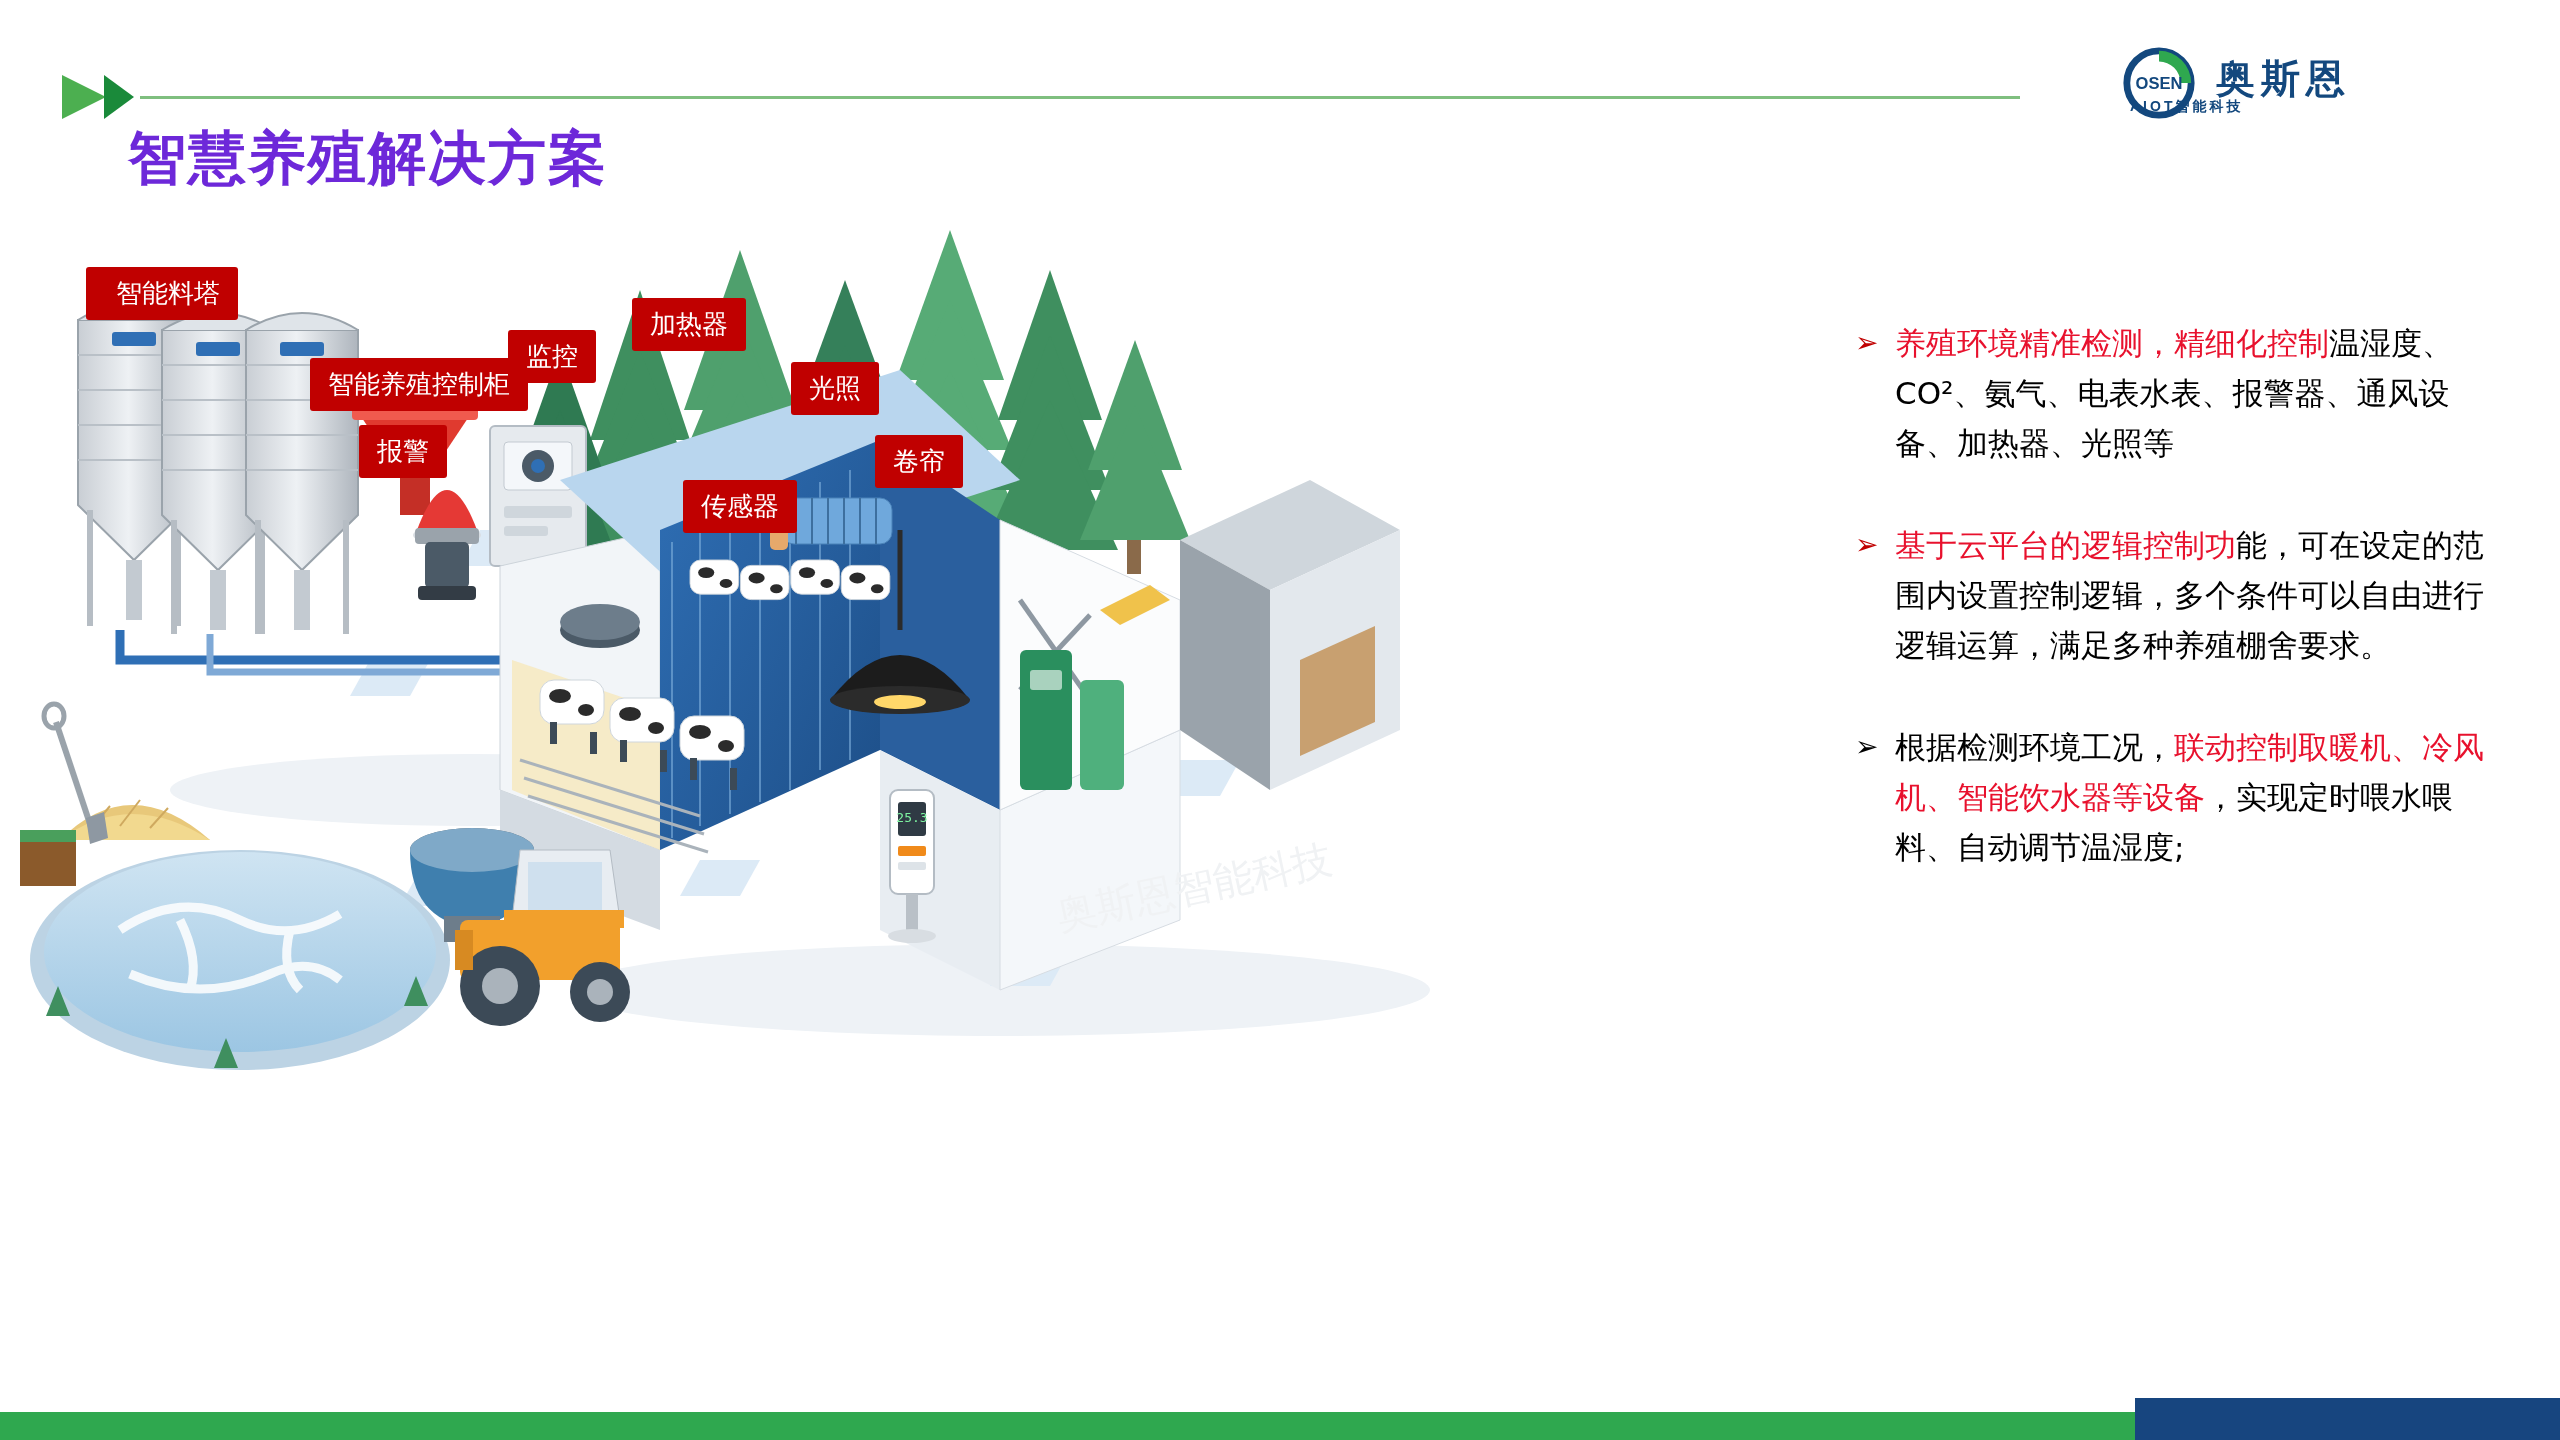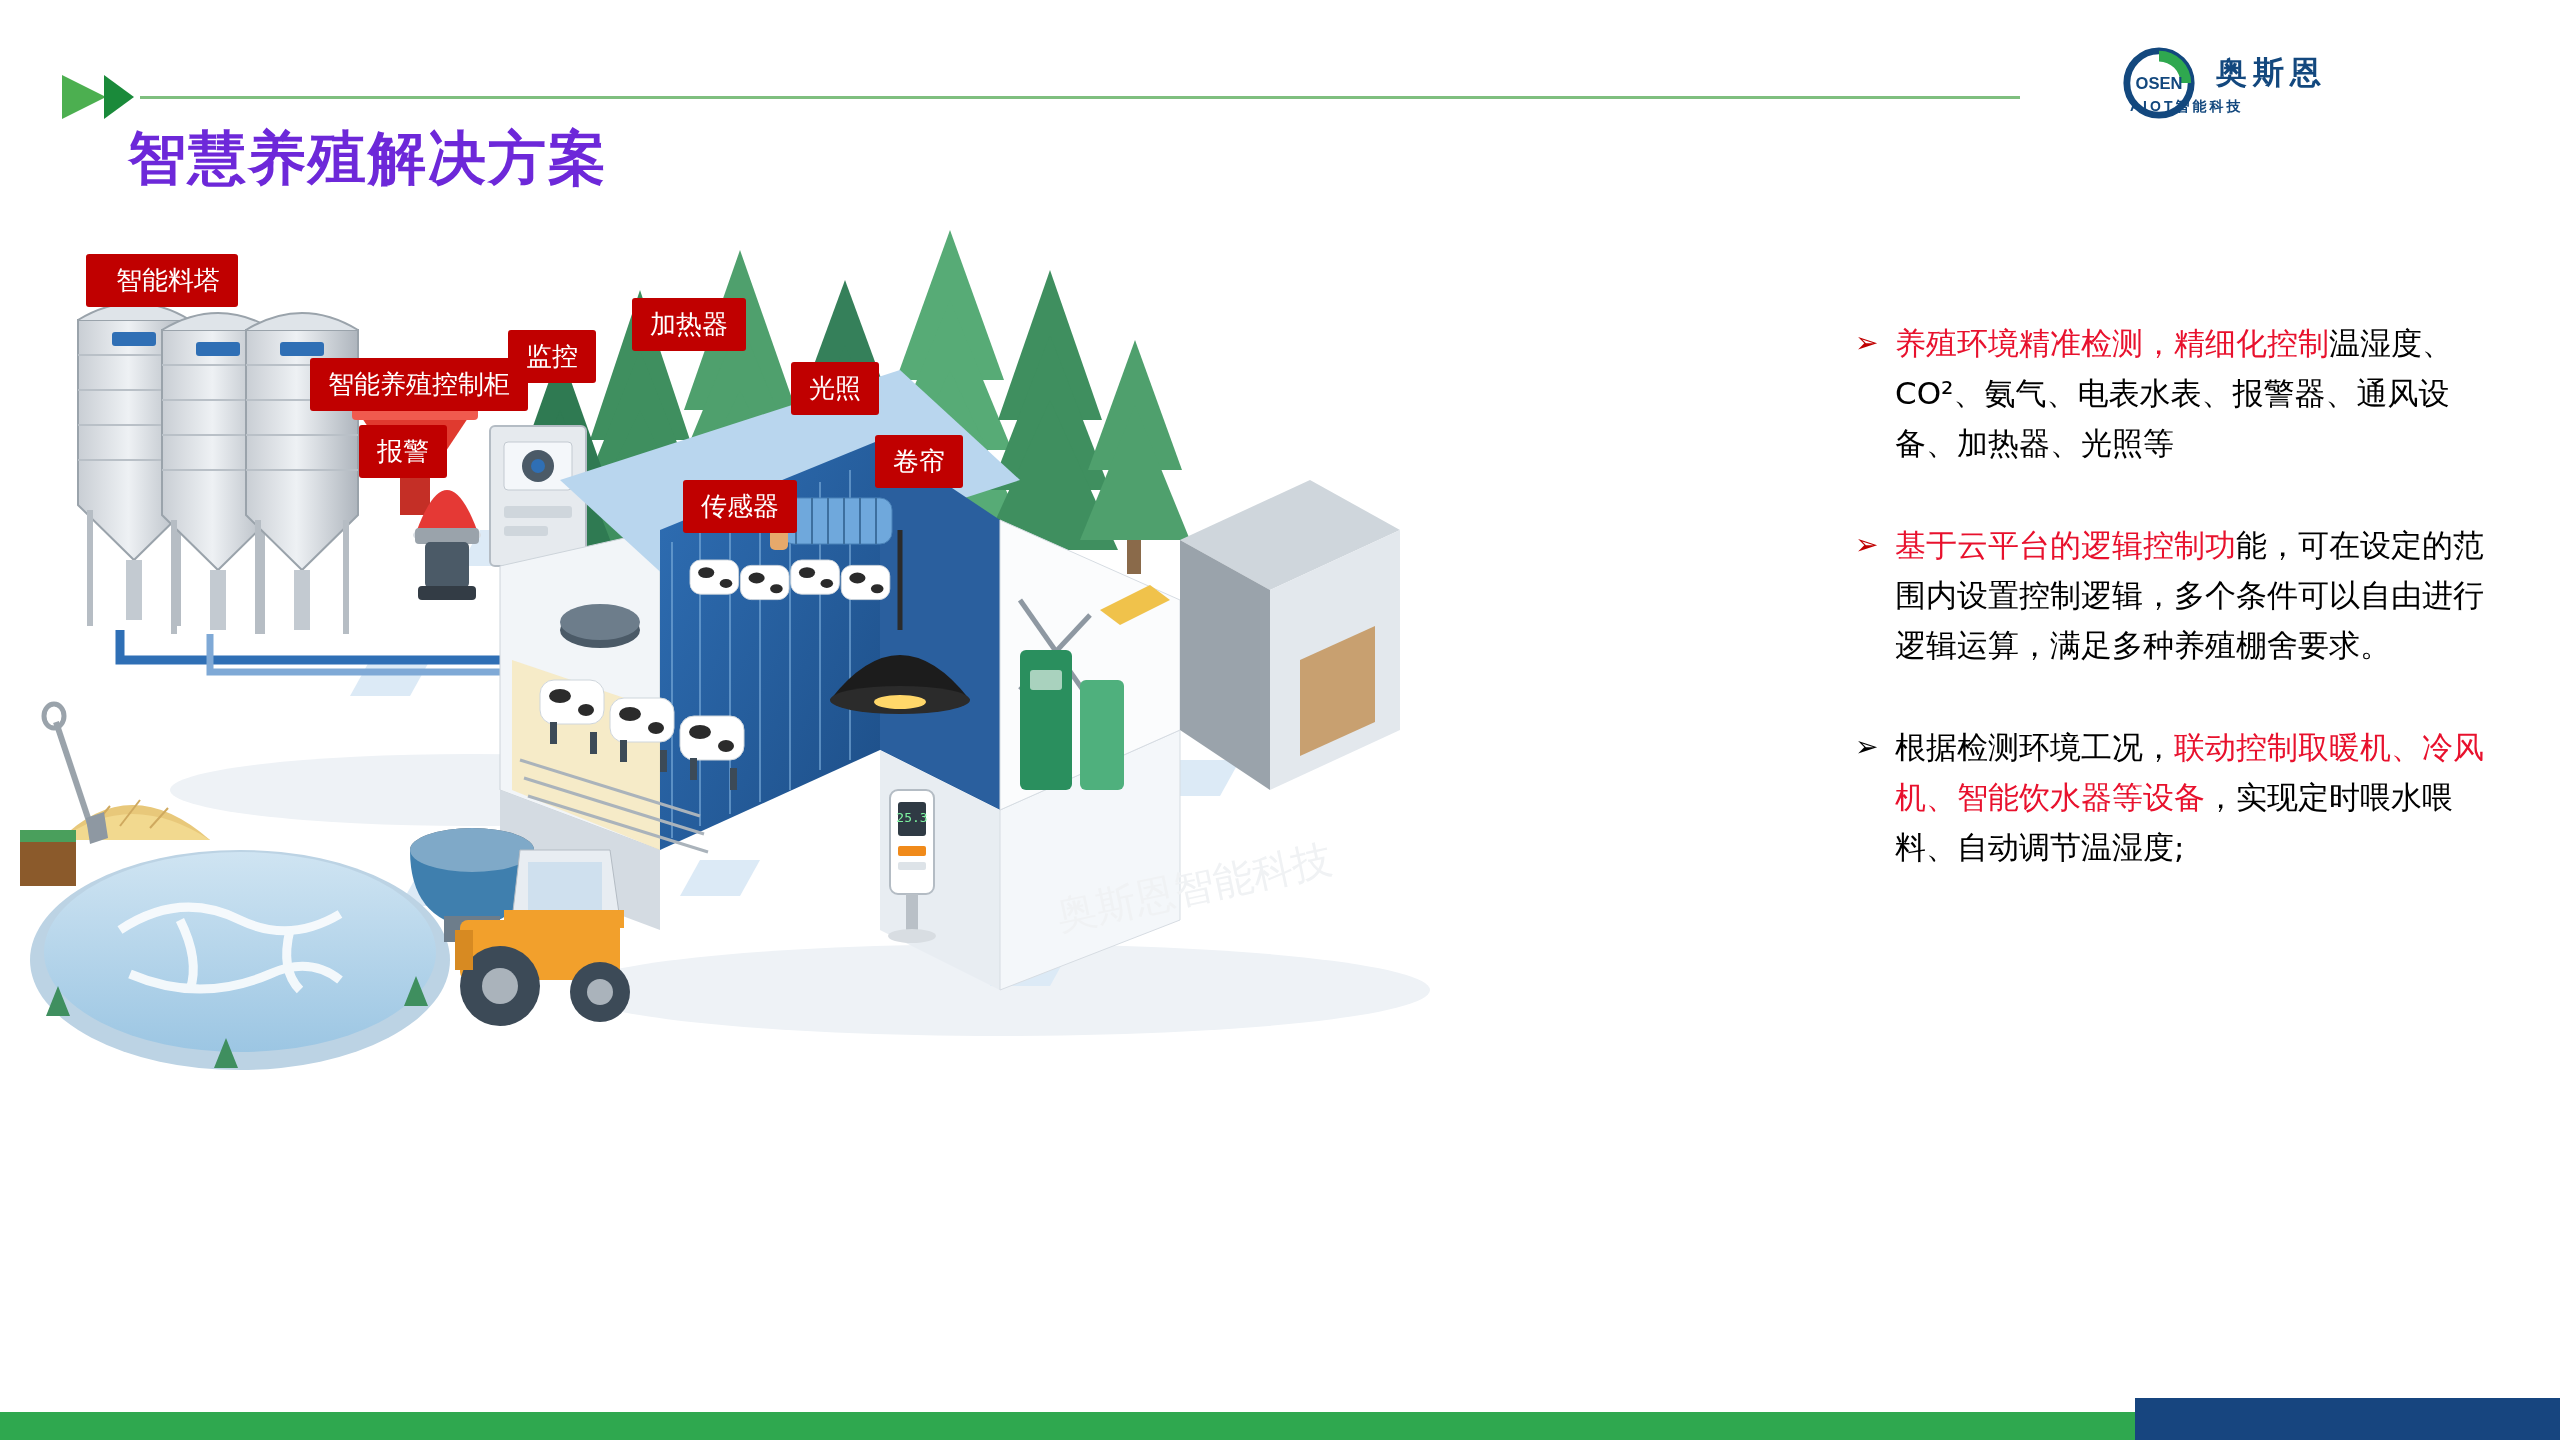--- a/index.html
+++ b/index.html
@@ -17,21 +17,21 @@
     border-left:44px solid #4caf50;border-top:22px solid transparent;border-bottom:22px solid transparent;}
   .hdr-arrow2{position:absolute;left:104px;top:75px;width:0;height:0;
     border-left:30px solid #1a8a3a;border-top:22px solid transparent;border-bottom:22px solid transparent;}
   .hdr-line{position:absolute;left:140px;top:96px;width:1880px;height:3px;background:#7fbf7f;}
   .hdr-title{position:absolute;left:128px;top:120px;font-size:58px;font-weight:bold;color:#6d28d9;
     letter-spacing:2px;font-family:"DejaVu Sans","Liberation Sans",sans-serif;}
 
   
   .logo-wrap{position:absolute;right:140px;top:36px;width:300px;height:110px;}
   .logo-ring{position:absolute;left:0;top:8px;width:78px;height:78px;}
-  .logo-text-cn{position:absolute;left:96px;top:16px;font-size:31px;font-weight:bold;color:#13487e;letter-spacing:6px;}
+  .logo-text-cn{position:absolute;left:96px;top:16px;font-size:39px;font-weight:bold;color:#13487e;letter-spacing:6px;}
   .logo-text-sub{position:absolute;left:10px;top:62px;font-size:14px;font-weight:bold;color:#13487e;letter-spacing:3px;}
 
   
   .footer-green{position:absolute;left:0;bottom:0;width:2135px;height:28px;background:#2fa84f;}
   .footer-blue{position:absolute;right:0;bottom:0;width:425px;height:42px;background:#17457f;}
 
   
   .bullets{position:absolute;left:1855px;top:318px;width:640px;}
   .bullet{display:flex;margin-bottom:52px;}
   .bullet .chev{flex:0 0 40px;color:#c00000;font-size:28px;line-height:50px;}
@@ -395,21 +395,21 @@
         <circle cx="500" cy="756" r="40" fill="#3c4a57"></circle>
           <circle cx="500" cy="756" r="18" fill="#aab3bb"></circle>
         <circle cx="600" cy="762" r="30" fill="#3c4a57"></circle>
           <circle cx="600" cy="762" r="13" fill="#aab3bb"></circle>
         <rect x="455" y="700" width="18" height="40" fill="#d78a22"></rect>
       </g>
 
       <text x="1060" y="700" font-size="40" fill="#f0f2f4" transform="rotate(-12 1060 700)" font-family="DejaVu Sans, sans-serif">奥斯恩智能科技</text>
     </svg>
 
-    <div class="label" style="left:86px;top:24px;padding-left:30px;">智能料塔</div>
+    <div class="label" style="left:86px;top:37px;padding-left:30px;">智能料塔</div>
     <div class="label" style="left:310px;top:128px;">智能养殖控制柜</div>
     <div class="label" style="left:359px;top:195px;">报警</div>
     <div class="label" style="left:508px;top:92px;margin-top:8px;">监控</div>
     <div class="label" style="left:632px;top:68px;">加热器</div>
     <div class="label" style="left:766px;top:132px;margin-left:25px;">光照</div>
     <div class="label" style="left:683px;top:250px;">传感器</div>
     <div class="label" style="left:875px;top:205px;">卷帘</div>
   </div>
 
   <div class="bullets">

